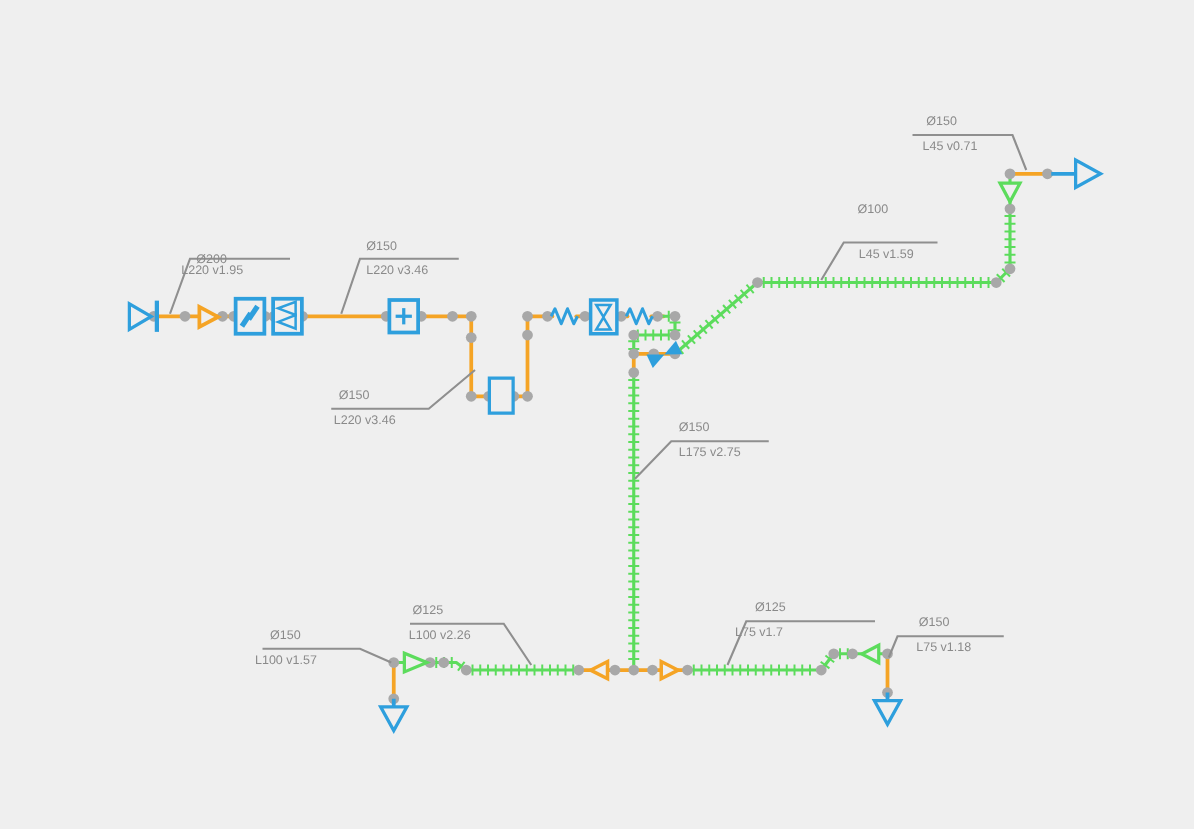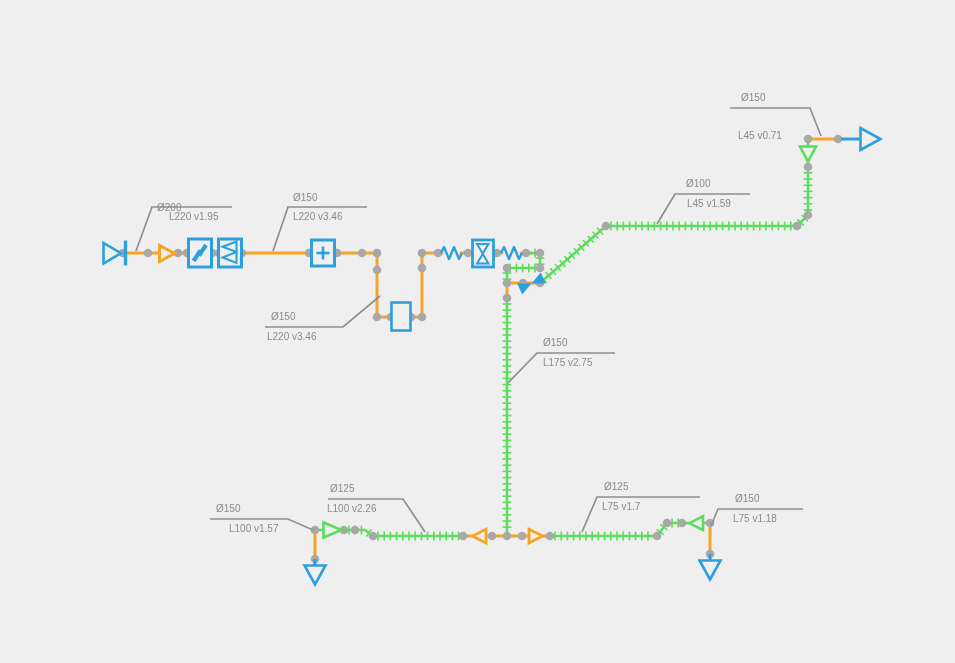--- a/index.html
+++ b/index.html
@@ -316,32 +316,32 @@
         <polyline points="730,108 810,108 821,136" class="leader"></polyline>
         <polyline points="615,353 537,353 508,383" class="leader"></polyline>
         <polyline points="210,519 288,519 313,530" class="leader"></polyline>
         <polyline points="328,499 403,499 425,532" class="leader"></polyline>
         <polyline points="700,497 597,497 582,532" class="leader"></polyline>
         <polyline points="803,509 718,509 711,526" class="leader"></polyline>
       </g>
 </svg>
 
   <div class="lbl" style="left:157px;top:200px">Ø200</div>
-  <div class="lbl" style="left:169px;top:209px">L220 v1.95</div>
+  <div class="lbl" style="left:145px;top:209px">L220 v1.95</div>
   <div class="lbl" style="left:293px;top:190px">Ø150</div>
   <div class="lbl" style="left:293px;top:209px">L220 v3.46</div>
   <div class="lbl" style="left:271px;top:309px">Ø150</div>
   <div class="lbl" style="left:267px;top:329px">L220 v3.46</div>
-  <div class="lbl" style="left:686px;top:176px">Ø100</div>
+  <div class="lbl" style="left:686px;top:160px">Ø100</div>
   <div class="lbl" style="left:687px;top:196px">L45 v1.59</div>
   <div class="lbl" style="left:741px;top:90px">Ø150</div>
-  <div class="lbl" style="left:738px;top:128px">L45 v0.71</div>
+  <div class="lbl" style="left:738px;top:110px">L45 v0.71</div>
   <div class="lbl" style="left:543px;top:335px">Ø150</div>
   <div class="lbl" style="left:543px;top:355px">L175 v2.75</div>
   <div class="lbl" style="left:216px;top:501px">Ø150</div>
-  <div class="lbl" style="left:229px;top:521px">L100 v1.57</div>
+  <div class="lbl" style="left:204px;top:521px">L100 v1.57</div>
   <div class="lbl" style="left:330px;top:481px">Ø125</div>
   <div class="lbl" style="left:327px;top:501px">L100 v2.26</div>
   <div class="lbl" style="left:604px;top:479px">Ø125</div>
-  <div class="lbl" style="left:602px;top:499px">L75 v1.7</div>
+  <div class="lbl" style="left:588px;top:499px">L75 v1.7</div>
   <div class="lbl" style="left:735px;top:491px">Ø150</div>
   <div class="lbl" style="left:733px;top:511px">L75 v1.18</div>
 </div>
 
 </body></html>

